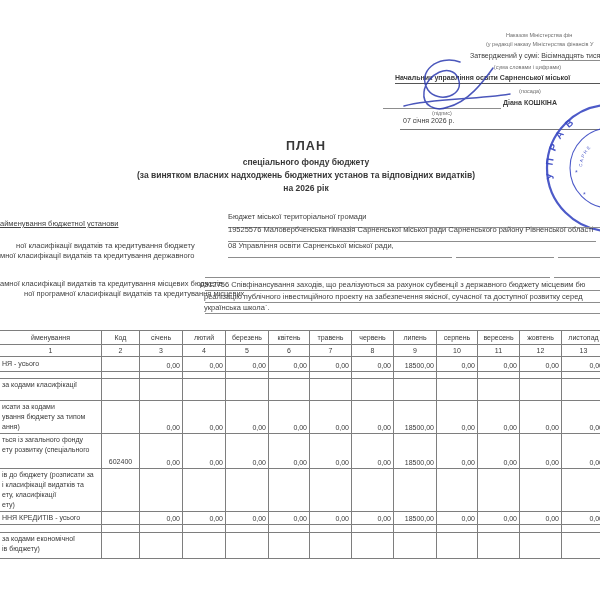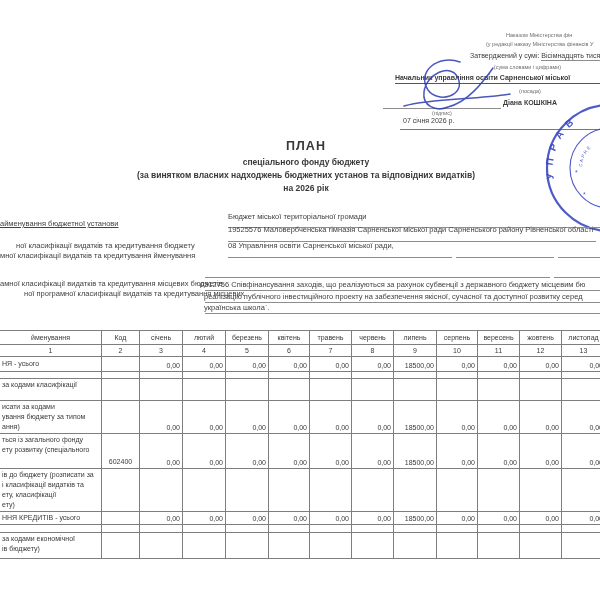--- a/index.html
+++ b/index.html
@@ -66,21 +66,21 @@
 
 <div class="title-wrap">
   <div class="t-main">ПЛАН</div>
   <div class="t-sub">спеціального фонду бюджету</div>
   <div class="t-sub" style="margin-top:3px;">(за винятком власних надходжень бюджетних установ та відповідних видатків)</div>
   <div class="t-sub" style="margin-top:3px;">на 2026 рік</div>
 </div>
 
 <div class="abs form" style="left:0;top:219px;text-decoration:underline;">айменування бюджетної установи</div>
 <div class="abs form" style="left:16px;top:241px;">ної класифікації видатків та кредитування бюджету</div>
-<div class="abs form" style="left:0;top:251px;">мної класифікації видатків та кредитування йменування</div>
+<div class="abs form" style="left:0;top:251px;">мної класифікації видатків та кредитування державного</div>
 <div class="abs form" style="left:0;top:279px;">амної класифікації видатків та кредитування місцевих бюджетів</div>
 <div class="abs form" style="left:0;top:289px;padding-left:24px;">ної програмної класифікації видатків та кредитування місцевих</div>
 
 <div class="abs form" style="left:216px;top:212px;margin-left:12px;">Бюджет міської територіальної громади</div>
 <div class="fline" style="left:228px;top:227px;width:372px;"></div>
 <div class="abs form" style="left:228px;top:225px;">19525576  Маловербченська гімназія Сарненської міської ради Сарненського району Рівненської області</div>
 <div class="fline" style="left:228px;top:241px;width:368px;"></div>
 <div class="abs form" style="left:228px;top:241px;">08  Управління освіти Сарненської міської ради,</div>
 <div class="fline" style="left:228px;top:257px;width:224px;"></div>
 <div class="fline" style="left:456px;top:257px;width:98px;"></div>

